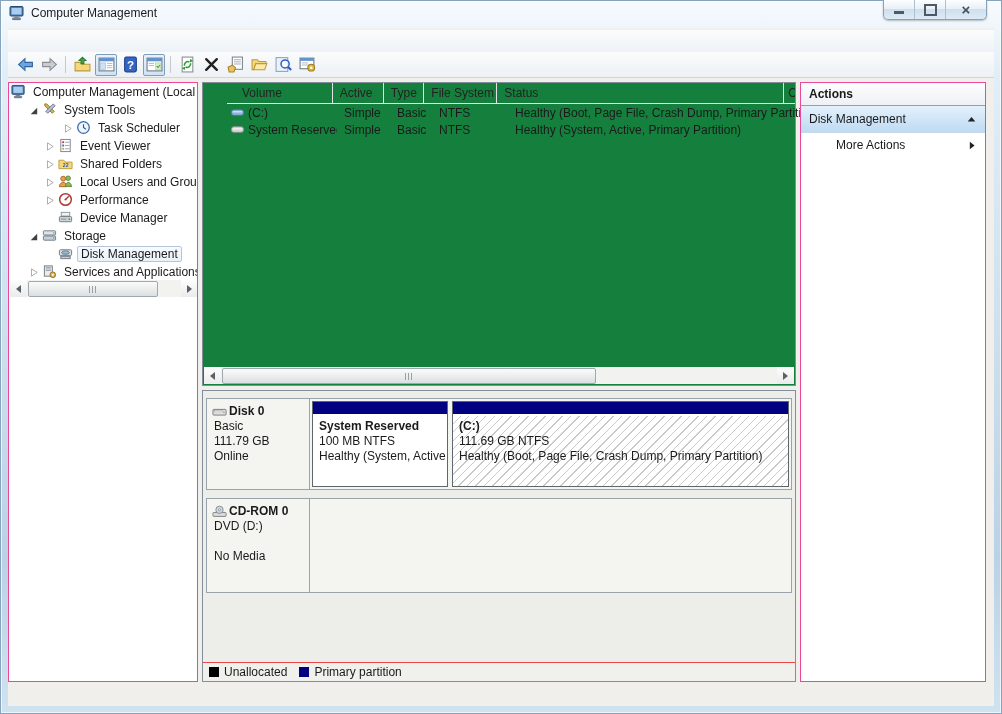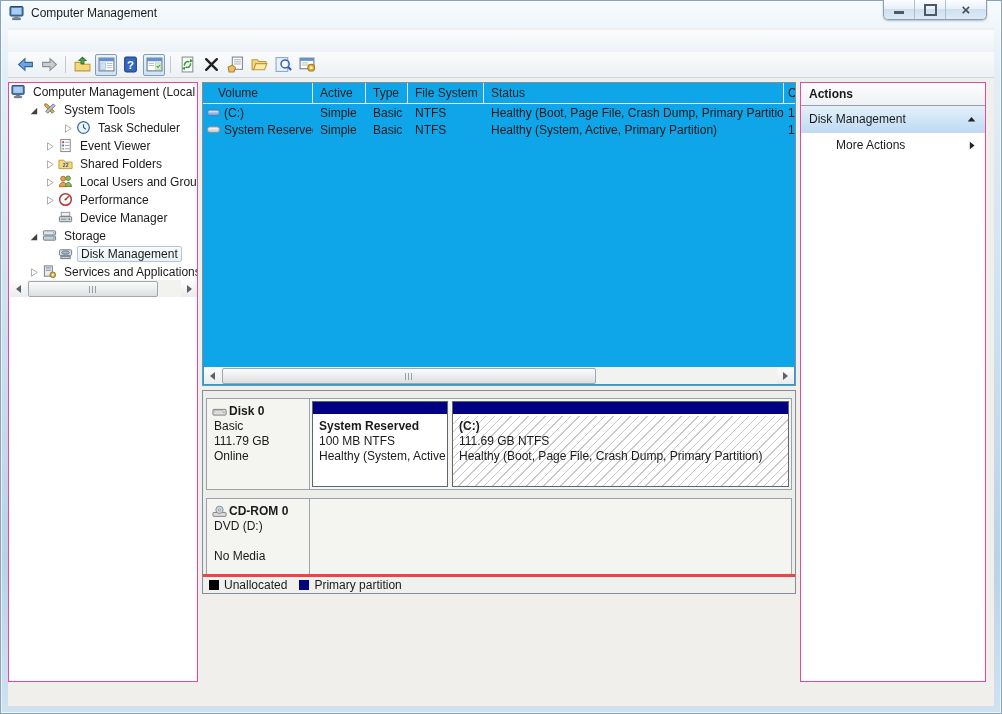--- a/index.html
+++ b/index.html
@@ -48,47 +48,47 @@
   .hscroll{height:17px;background:#f2f2f0;position:relative;}
   .sb-btn{position:absolute;top:0;width:17px;height:17px;background:linear-gradient(180deg,#fdfdfd,#ebebeb);display:flex;align-items:center;justify-content:center;}
   .sb-left{left:0;} .sb-right{right:0;}
   .arr-l{width:0;height:0;border:4px solid transparent;border-right:5px solid #5a6268;border-left:none;}
   .arr-r{width:0;height:0;border:4px solid transparent;border-left:5px solid #5a6268;border-right:none;}
   .sb-thumb{position:absolute;top:1px;height:14px;border:1px solid #9ea8ae;border-radius:2px;
     background:linear-gradient(180deg,#fbfbfb,#dcdfe1);}
   .sb-thumb::after{content:"";position:absolute;left:50%;top:4px;width:8px;height:7px;margin-left:-4px;
     background:repeating-linear-gradient(90deg,#98a0a6 0 1px,transparent 1px 3px);}
   
-  .volume-pane{position:absolute;left:0;top:0;width:594px;height:304px;background:#0ea5e9;border:1px solid #828f9b;box-sizing:border-box;}
+  .volume-pane{position:absolute;left:0;top:0;width:594px;height:304px;background:#15803d;border:1px solid #828f9b;box-sizing:border-box;padding-left:24px;}
   .vl-header{display:flex;height:20px;border-bottom:1px solid #e4e7ea;color:#222;}
   .vl-h{border-right:1px solid #e0e4e8;display:flex;align-items:center;padding-left:7px;box-sizing:border-box;overflow:hidden;white-space:nowrap;}
   .vl-row{display:flex;height:17px;align-items:center;white-space:nowrap;}
   .vl-c{padding-left:7px;box-sizing:border-box;overflow:hidden;flex:none;}
   .w-vol{width:110px;} .w-lay{width:53px;} .w-typ{width:42px;} .w-fs{width:76px;} .w-st{width:300px;} .w-cap{width:11px;padding-left:4px;}
   .vol-cell{display:flex;align-items:center;padding-left:3px;}
   .vol-cell svg{width:15px;height:13px;margin-right:3px;flex:none;}
   .vl-header .w-vol{padding-left:15px;}
   .vol-hscroll{position:absolute;left:1px;right:1px;bottom:1px;}
   
-  .graph-pane{position:absolute;left:0;top:308px;width:594px;height:204px;background:#ededea;border:1px solid #828f9b;box-sizing:border-box;}
+  .graph-pane{position:absolute;left:0;top:308px;width:594px;height:292px;background:#ededea;border:1px solid #828f9b;box-sizing:border-box;}
   .disk-row{position:absolute;left:3px;width:586px;border:1px solid #9aa2aa;background:#f4f4f1;display:flex;box-sizing:border-box;}
   .row-disk0{top:7px;height:92px;}
   .row-cdrom{top:107px;height:95px;}
   .disk-label{width:103px;flex:none;border-right:1px solid #9aa2aa;padding:5px 0 0 7px;box-sizing:border-box;line-height:15px;}
   .disk-title{display:flex;align-items:center;font-weight:bold;}
   .disk-title svg{width:15px;height:14px;margin-right:2px;margin-left:-2px;}
   .parts{flex:1;display:flex;padding:2px 2px;box-sizing:border-box;gap:4px;}
   .part{border:1px solid #5f676e;display:flex;flex-direction:column;box-sizing:border-box;background:#fff;}
   .part-sr{width:136px;flex:none;}
   .part-c{flex:1;}
   .band{height:12px;background:#000080;flex:none;}
   .pbody{flex:1;padding:3px 6px;overflow:hidden;white-space:nowrap;line-height:15px;border-top:2px solid #fff;}
   .pbody.hatched{background:repeating-linear-gradient(135deg,#ffffff 0 5px,#c9c9c9 5px 6px);}
   .pname{font-weight:bold;}
-  .legend{position:absolute;left:0;bottom:0;width:100%;height:19px;border-top:3px solid #ef4444;background:#f0f0ed;
+  .legend{position:absolute;left:0;bottom:0;width:100%;height:19px;border-top:1px solid #ef4444;background:#f0f0ed;
     display:flex;align-items:center;padding-left:6px;box-sizing:border-box;}
   .sw{width:10px;height:10px;margin-right:5px;}
   .sw0{background:#000000;} .sw1{background:#000080;margin-left:12px;}
   
   .act-header{height:22px;display:flex;align-items:center;font-weight:bold;padding-left:8px;
     background:linear-gradient(180deg,#fdfdfd,#eef1f5);border-bottom:1px solid #96a0aa;}
   .act-group{height:26px;display:flex;align-items:center;padding:0 8px;
     background:linear-gradient(180deg,#e4f1fb,#bedaf3);border-bottom:1px solid #c8d8e8;}
   .act-group .lbl{flex:1;}
   .act-more{height:24px;display:flex;align-items:center;padding:0 8px 0 35px;}

